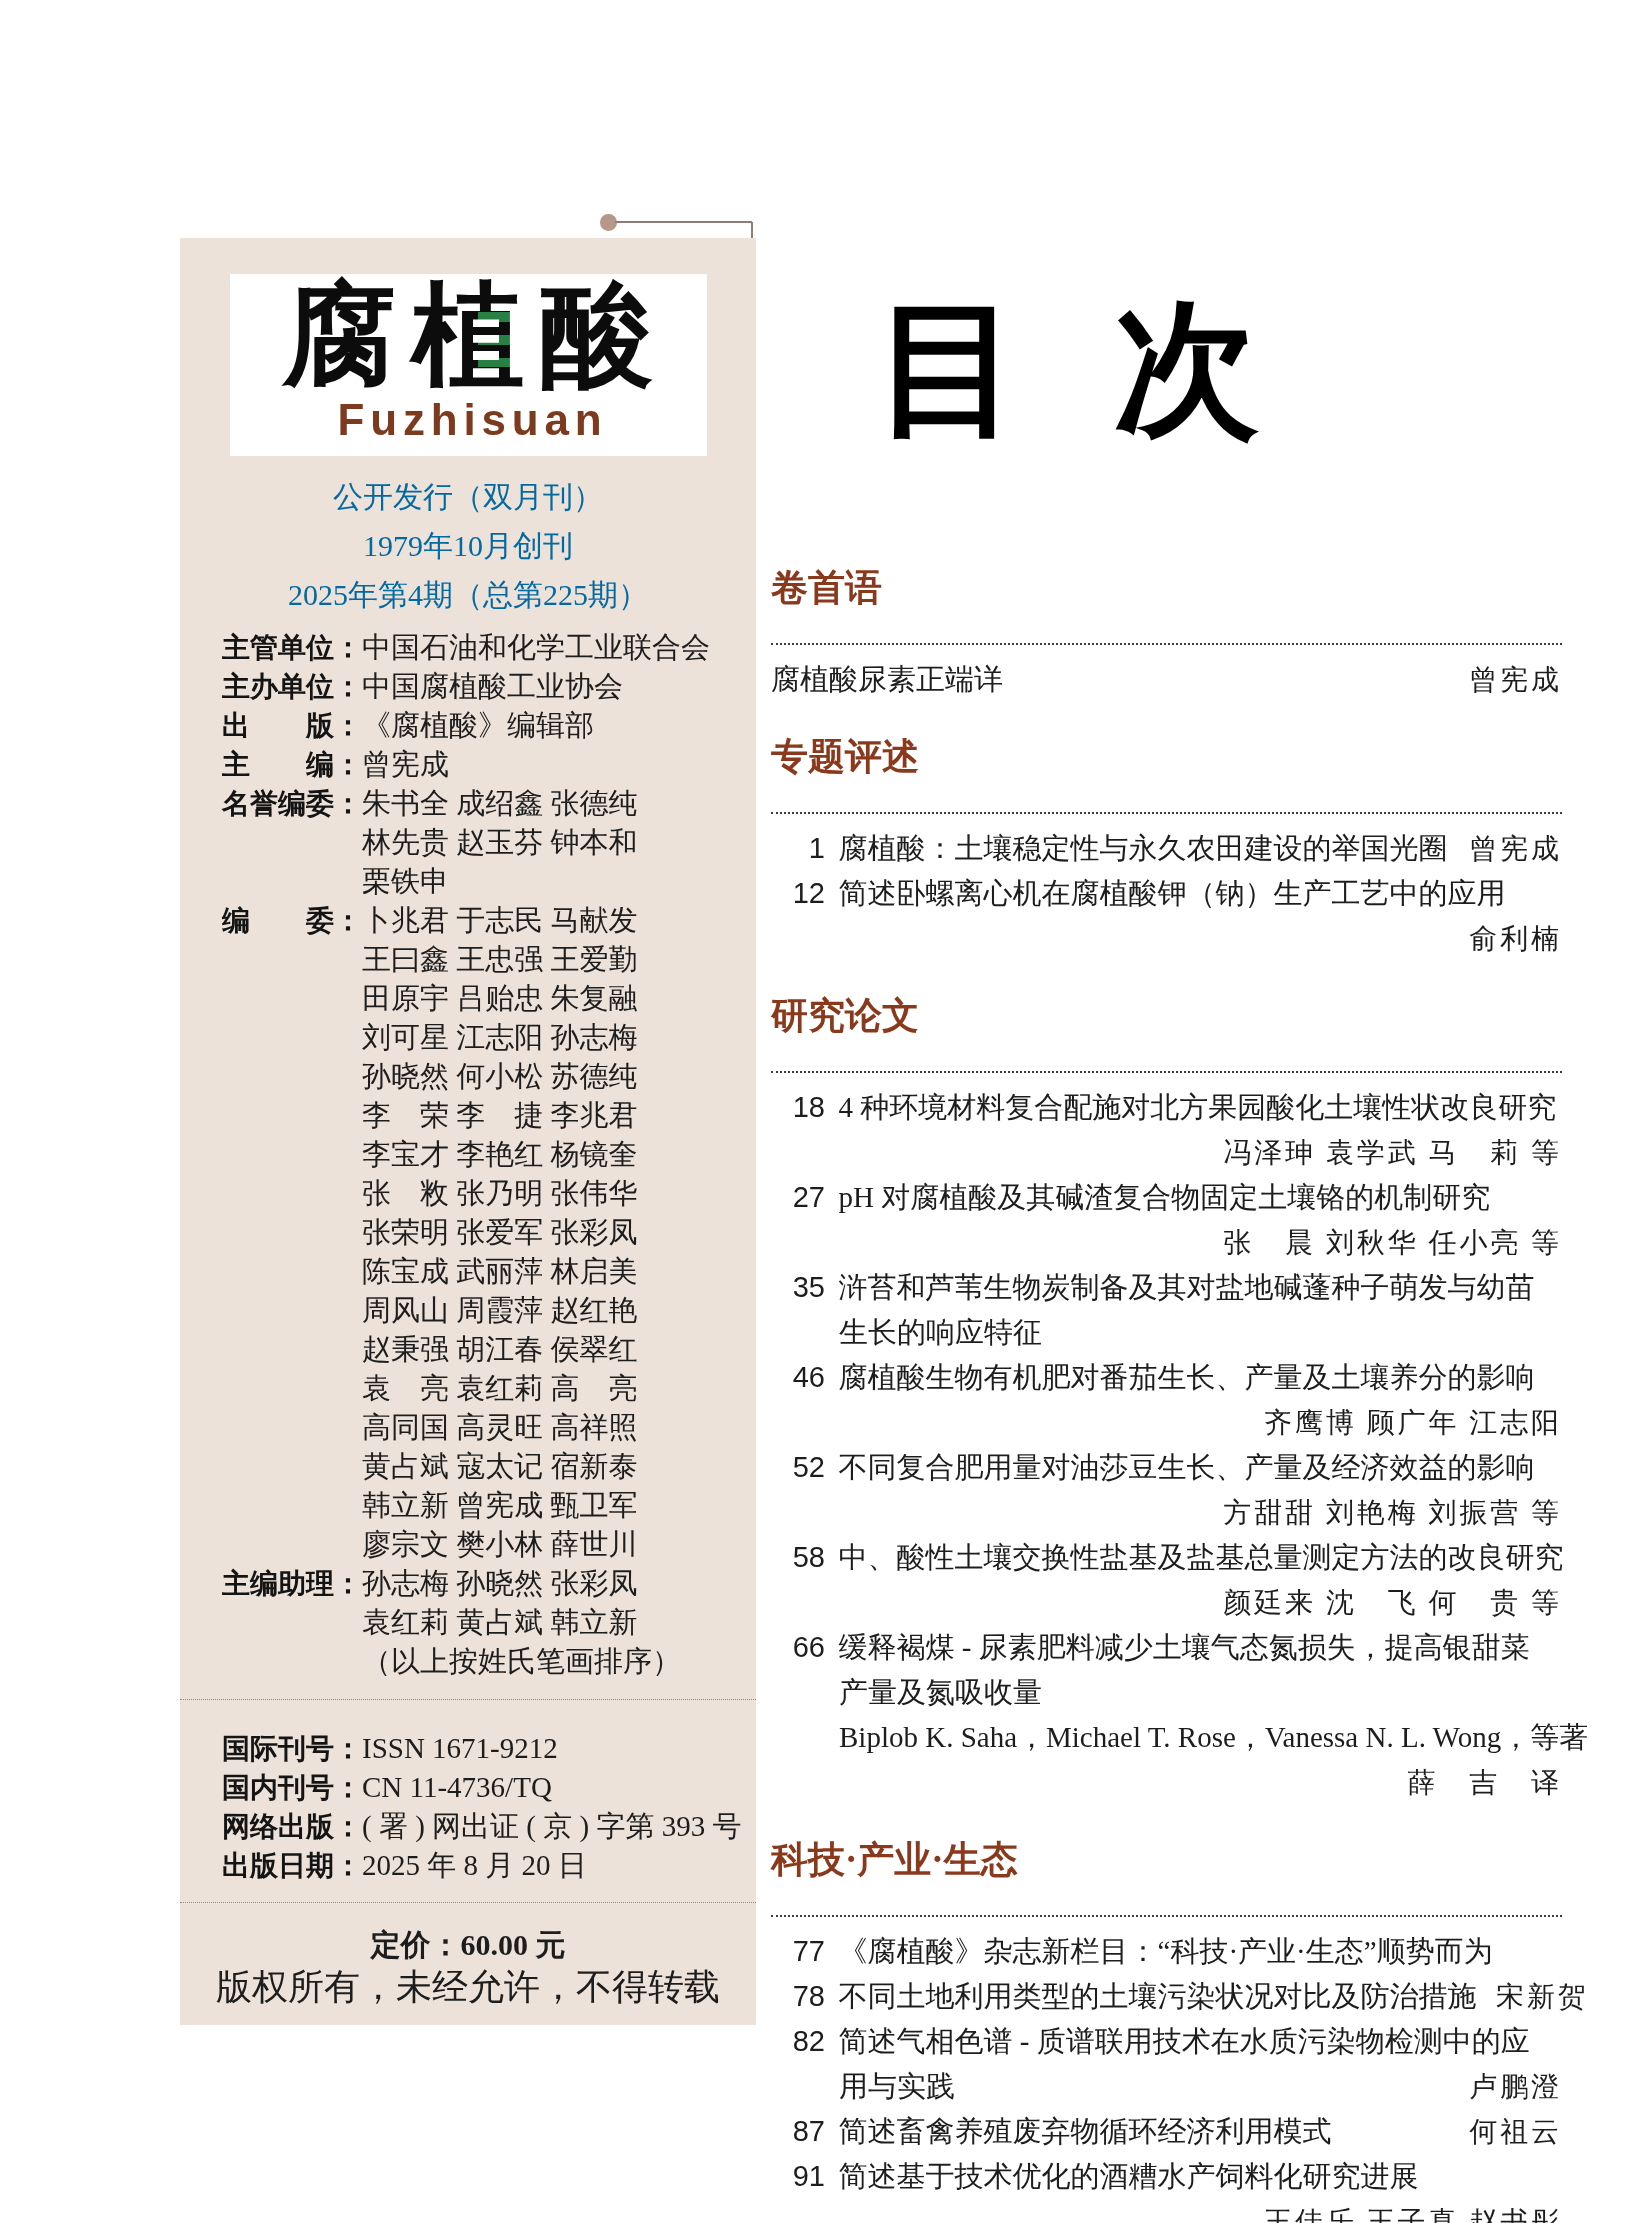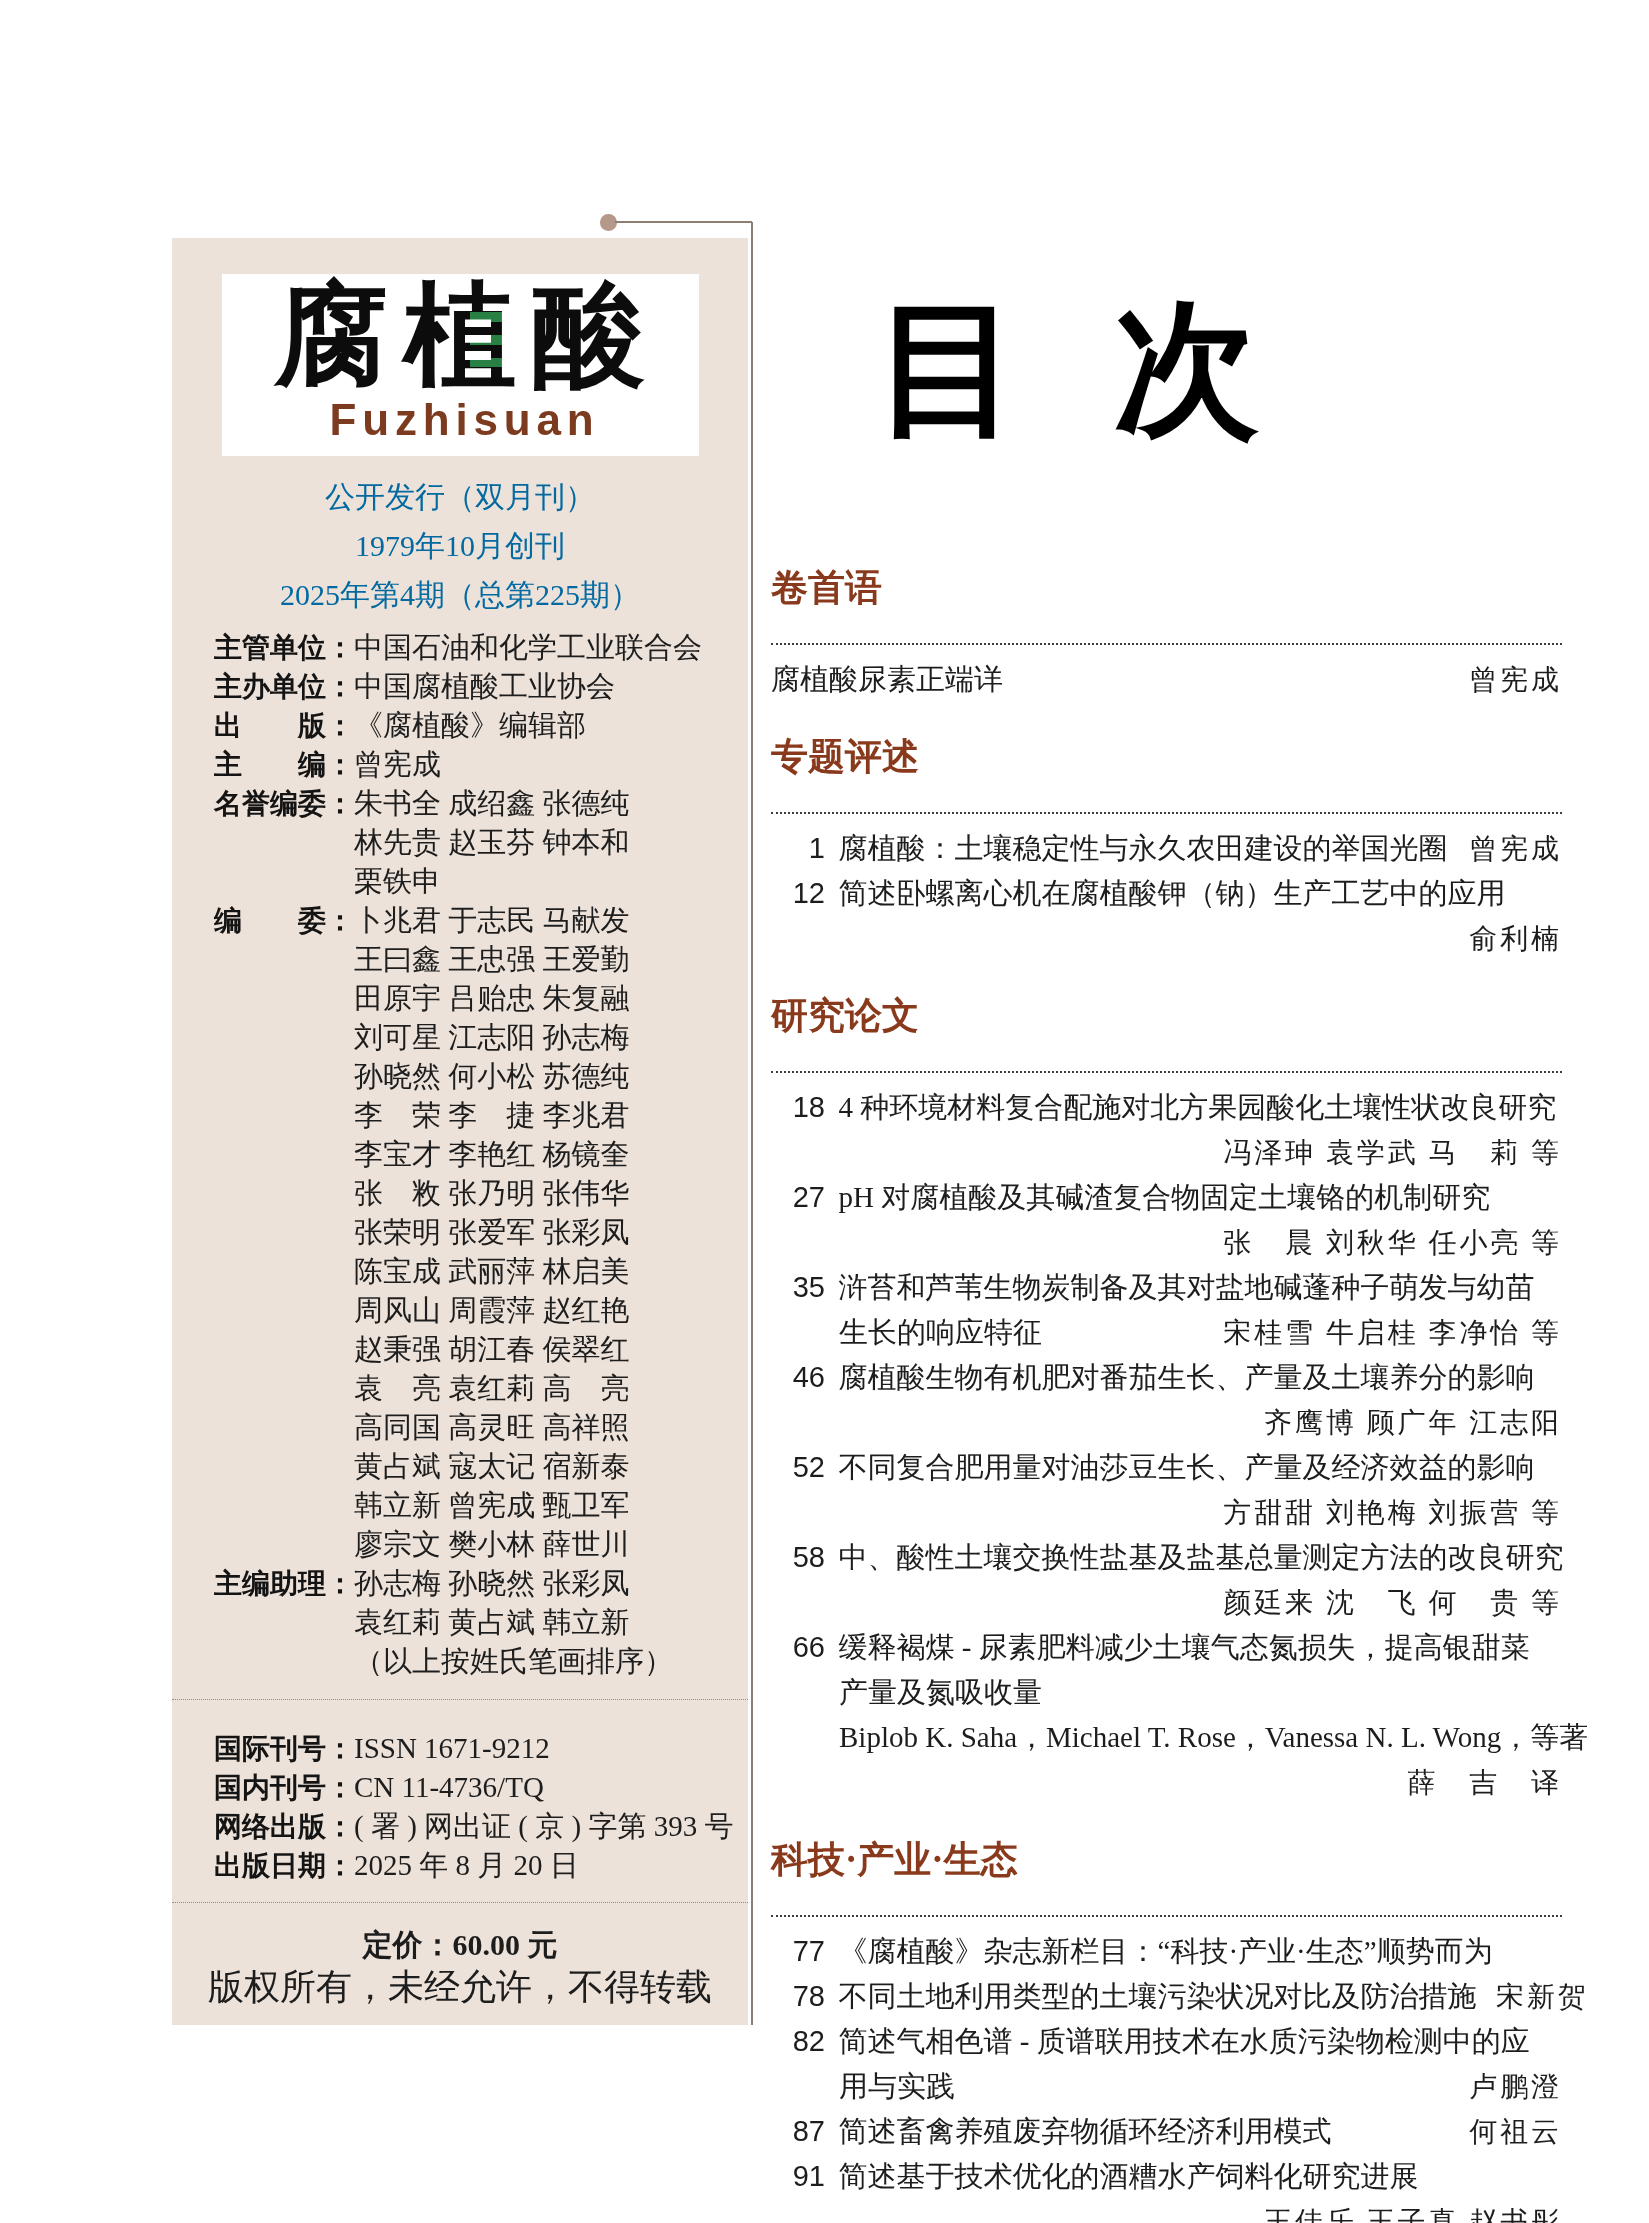--- a/index.html
+++ b/index.html
@@ -14,21 +14,21 @@
   html,body{margin:0;padding:0;background:#fff;}
   .page{position:relative;width:1650px;height:2223px;background:#fff;overflow:hidden;
         font-family:"Liberation Serif",serif;color:var(--body-text);}
 
   
   .deco-dot{position:absolute;left:600px;top:214px;width:16.5px;height:16.5px;border-radius:50%;background:var(--deco-dot);}
   .deco-hline{position:absolute;left:615px;top:221px;width:137px;height:1.9px;background:var(--deco-line);}
   .deco-vline{position:absolute;left:751px;top:222px;width:1.9px;height:1803px;background:var(--deco-line);}
 
   
-  .sidebar{position:absolute;left:172px;top:238px;width:576px;height:1787px;background:var(--sidebar-bg);}
+  .sidebar{position:absolute;left:180px;top:238px;width:576px;height:1787px;background:var(--sidebar-bg);}
   .logo-box{width:477px;height:182px;margin:36px auto 0;background:#fff;text-align:center;overflow:hidden;}
   .logo-hanzi{display:block;font-family:"Liberation Sans",sans-serif;font-weight:bold;font-size:113px;
               line-height:1.08;letter-spacing:15.5px;margin-left:15.5px;color:#0c0c0c;}
   .logo-char{position:relative;display:inline-block;}
   .green-bars{position:absolute;left:52%;top:31%;width:42%;height:45%;
               background:repeating-linear-gradient(to bottom,var(--logo-stripe-green) 0 9.7px,transparent 9.7px 23px);
               mix-blend-mode:screen;pointer-events:none;}
   .logo-pinyin{display:block;font-family:"Liberation Sans",sans-serif;font-weight:bold;font-size:44px;
                letter-spacing:5.8px;color:var(--logo-pinyin);line-height:1.1;margin-top:0px;padding-left:9px;}
   .issue-block{margin-top:15.5px;text-align:center;font-size:30px;line-height:49px;color:#0369a1;}
@@ -219,21 +219,20 @@
             <span class="entry-text">pH 对腐植酸及其碱渣复合物固定土壤铬的机制研究</span>
           </div>
           <div class="author-line">张　晨 刘秋华 任小亮 等</div>
           <div class="toc-entry-line">
             <span class="entry-page">35</span>
             <span class="entry-gap"></span>
             <span class="entry-text">浒苔和芦苇生物炭制备及其对盐地碱蓬种子萌发与幼苗</span>
           </div>
           <div class="toc-entry-line continuation">
             <span class="entry-text">生长的响应特征</span>
-            <span class="entry-author">宋桂雪 牛启桂 李净怡 等</span>
           </div>
           <div class="toc-entry-line">
             <span class="entry-page">46</span>
             <span class="entry-gap"></span>
             <span class="entry-text">腐植酸生物有机肥对番茄生长、产量及土壤养分的影响</span>
           </div>
           <div class="author-line">齐鹰博 顾广年 江志阳</div>
           <div class="toc-entry-line">
             <span class="entry-page">52</span>
             <span class="entry-gap"></span>

